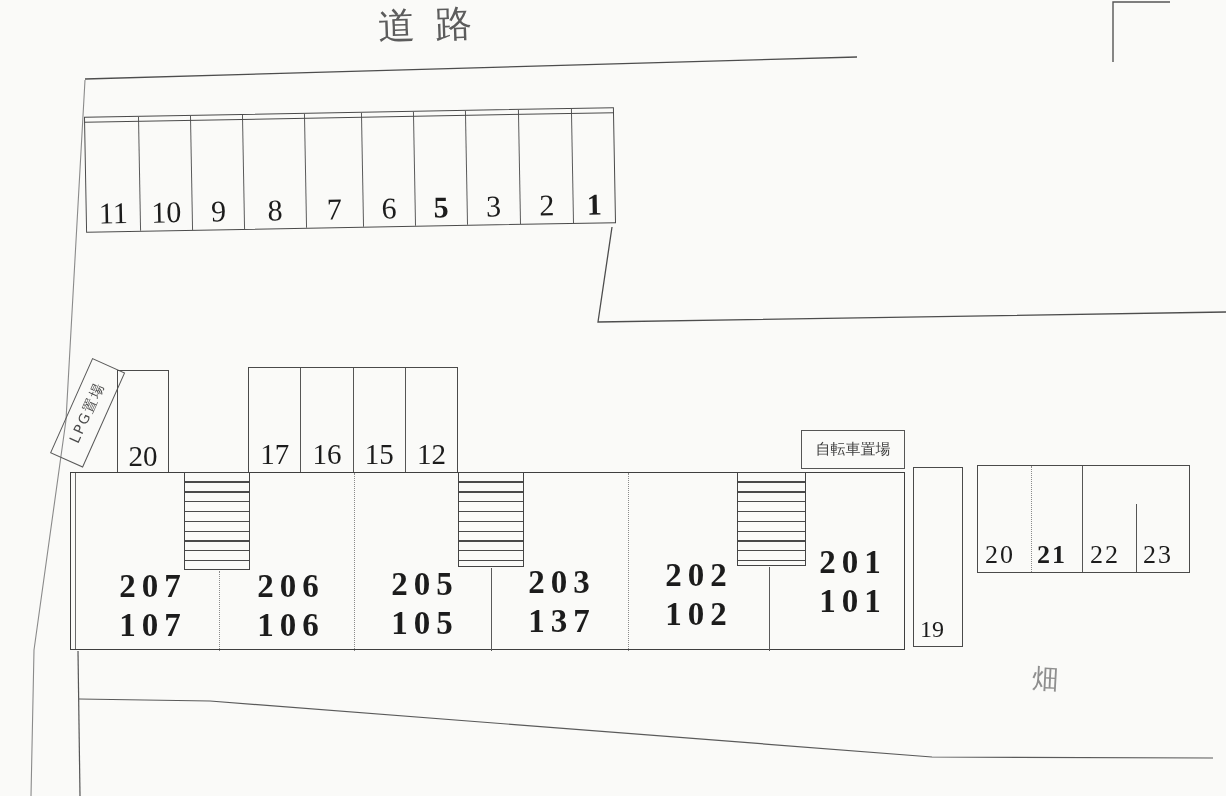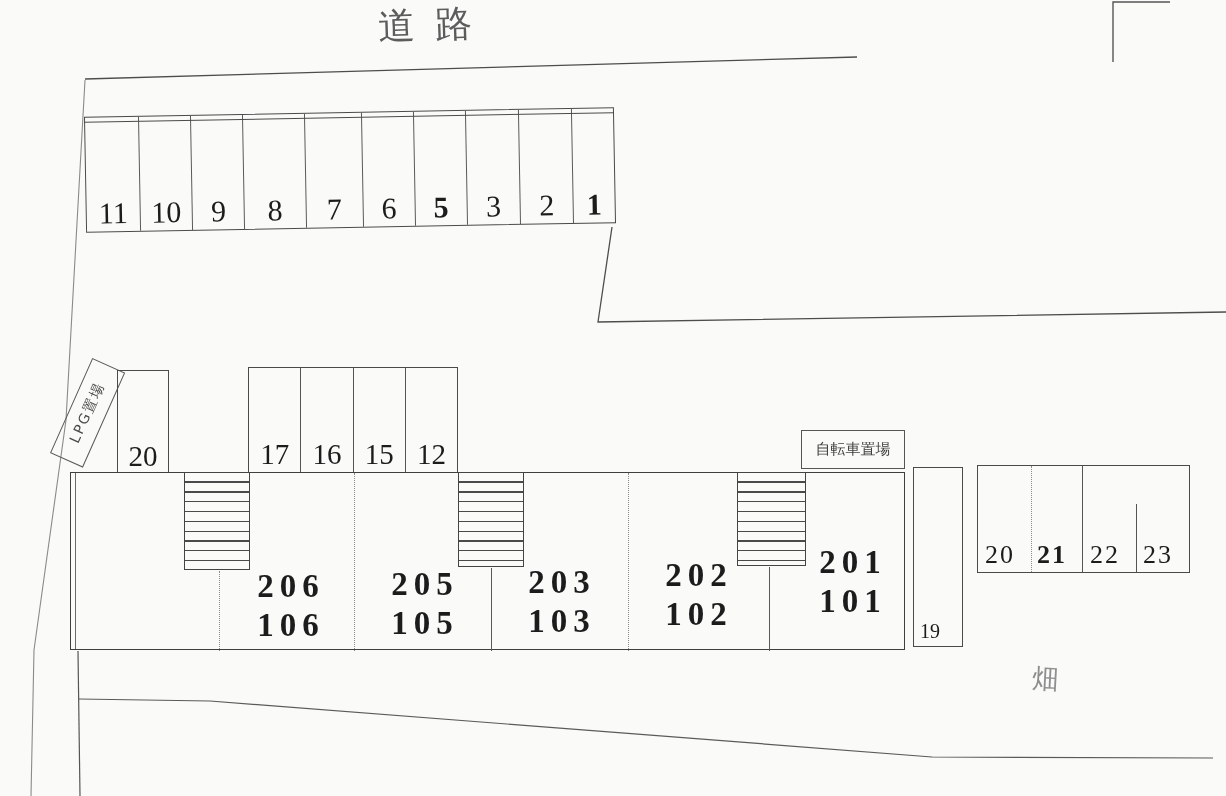--- a/index.html
+++ b/index.html
@@ -47,21 +47,21 @@
           background:repeating-linear-gradient(to bottom,#fafaf8 0 8.5px,#4a4a4a 8.5px 9.8px);}
   .part{position:absolute;width:0;}
   .part.dotted{border-left:1.5px dotted #8a8a8a;}
   .part.solid{border-left:1.3px solid #5a5a5a;}
   .unit{position:absolute;width:120px;text-align:center;font-weight:600;font-size:33px;
         letter-spacing:6px;line-height:39px;white-space:nowrap;}
 
   
   .stall19{position:absolute;left:913px;top:467px;width:50px;height:180px;border:1.4px solid #4a4a4a;
            display:flex;align-items:flex-end;justify-content:flex-start;padding:0 0 3px 6px;
-           font-size:20px;box-sizing:border-box;}
+           font-size:24px;box-sizing:border-box;}
   .rightrow{position:absolute;left:977px;top:465px;width:213px;height:108px;border:1.3px solid #4a4a4a;box-sizing:border-box;}
   .rdiv{position:absolute;width:0;}
   .rnum{position:absolute;bottom:2px;font-size:26px;letter-spacing:2px;}
 </style>
 </head>
 <body>
 
 <div class="stage">
 
   <svg class="lines" width="1226" height="796">
@@ -139,31 +139,35 @@
     <div class="stairs" style="left:113px;width:66px;height:98px;"></div>
     <div class="stairs" style="left:387px;width:66px;height:95px;"></div>
     <div class="stairs" style="left:666px;width:69px;height:94px;"></div>
 
     <div class="part dotted" style="left:148px;top:98px;height:80px;"></div>
     <div class="part dotted" style="left:283px;top:0;height:178px;"></div>
     <div class="part solid" style="left:420px;top:95px;height:83px;"></div>
     <div class="part dotted" style="left:557px;top:0;height:178px;"></div>
     <div class="part solid" style="left:698px;top:94px;height:84px;"></div>
 
+    <div class="unit" style="left:22px;top:94px;">
+      <div>207</div>
+      <div>107</div>
+    </div>
     <div class="unit" style="left:160px;top:94px;">
       <div>206</div>
       <div>106</div>
     </div>
     <div class="unit" style="left:294px;top:92px;font-weight:700;">
       <div>205</div>
       <div>105</div>
     </div>
     <div class="unit" style="left:431px;top:90px;">
       <div>203</div>
-      <div>103</div>
+      <div>137</div>
     </div>
     <div class="unit" style="left:568px;top:83px;">
       <div>202</div>
       <div>102</div>
     </div>
     <div class="unit" style="left:722px;top:70px;">
       <div>201</div>
       <div>101</div>
     </div>
   </div>

